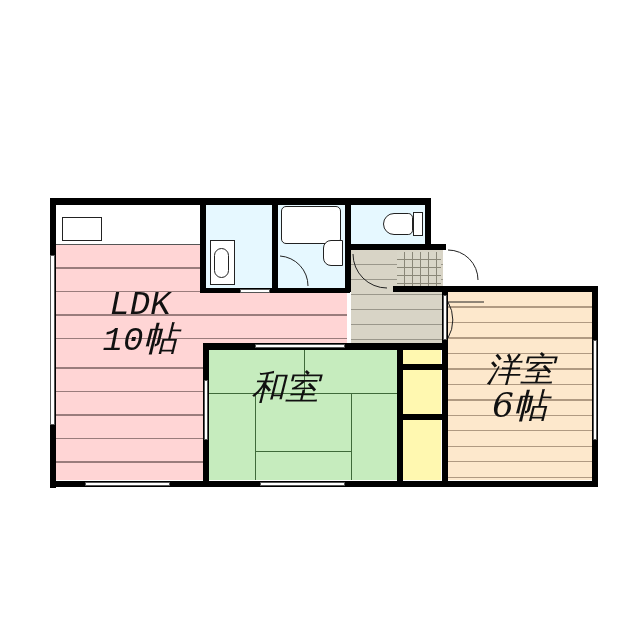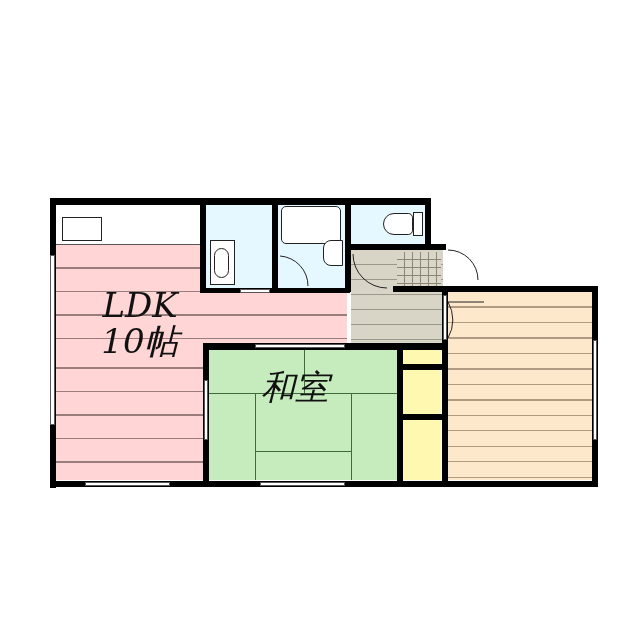--- a/index.html
+++ b/index.html
@@ -85,20 +85,24 @@
   <div class="win" style="left:443px;top:295px;width:4px;height:45px;"></div>
 
   <svg class="abs" style="left:0;top:0;" width="640" height="640">
     <path d="M280 256 A30 30 0 0 1 308 286" fill="none" stroke="#222" stroke-width="1"></path>
     <path d="M353 254 A34 34 0 0 0 387 288" fill="none" stroke="#222" stroke-width="1"></path>
     <path d="M448 250 A30 30 0 0 1 478 280" fill="none" stroke="#222" stroke-width="1"></path>
     <path d="M448 302 A36 36 0 0 1 448 338" fill="none" stroke="#222" stroke-width="1"></path>
     <path d="M448 302 L484 302" fill="none" stroke="#222" stroke-width="1"></path>
   </svg>
 
-  <div class="label" style="left:85px;top:288px;width:110px;font-size:34px;">
+  <div class="label" style="left:85px;top:288px;width:110px;font-size:34px;font-family:Liberation Mono, monospace;">
     <div>LDK</div>
     <div>10帖</div>
   </div>
-  <div class="label" style="left:230px;top:370px;width:130px;font-size:34px;">
+  <div class="label" style="left:220px;top:370px;width:130px;font-size:34px;">
     <div>和室</div>
+  </div>
+  <div class="label" style="left:465px;top:352px;width:110px;font-size:34px;">
+    <div>洋室</div>
+    <div>6帖</div>
   </div>
 </div>
 
 </body></html>

